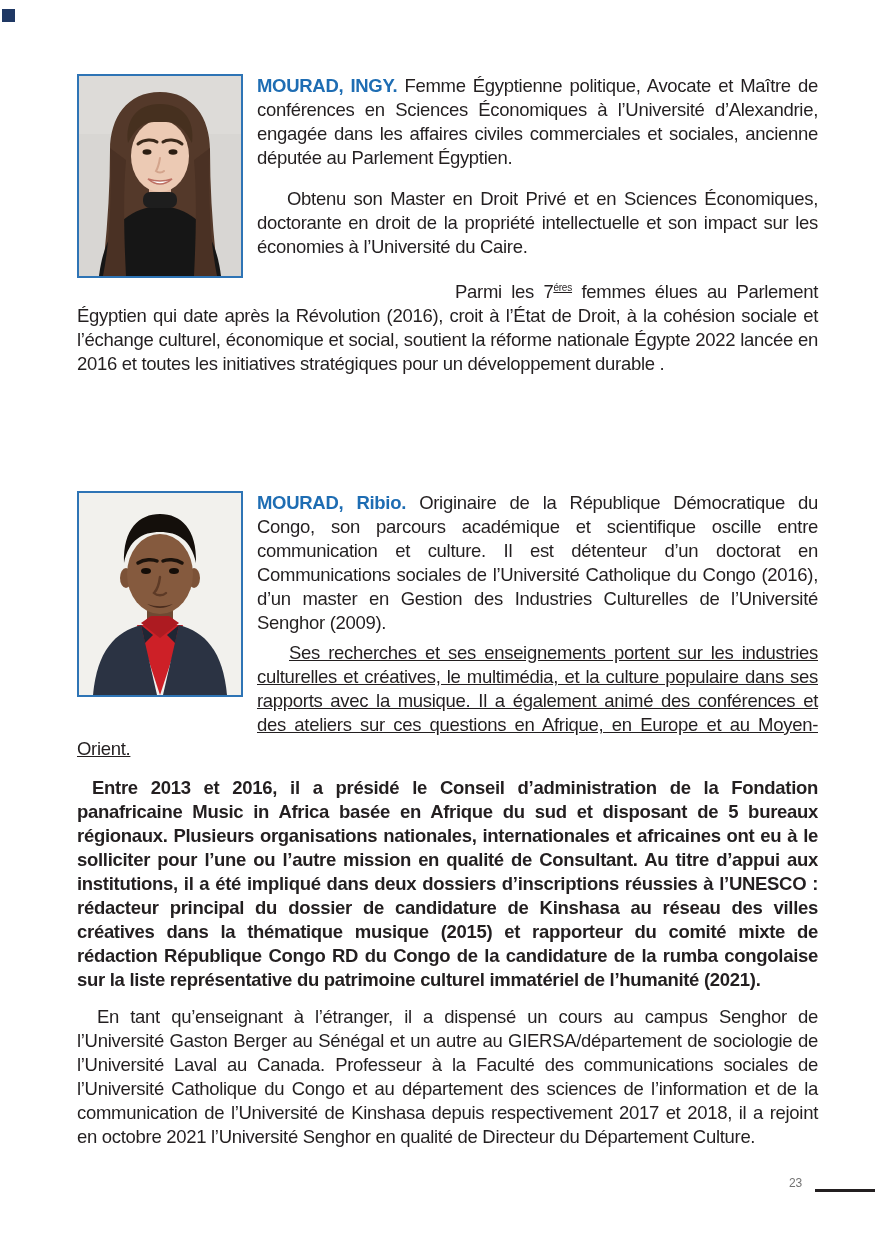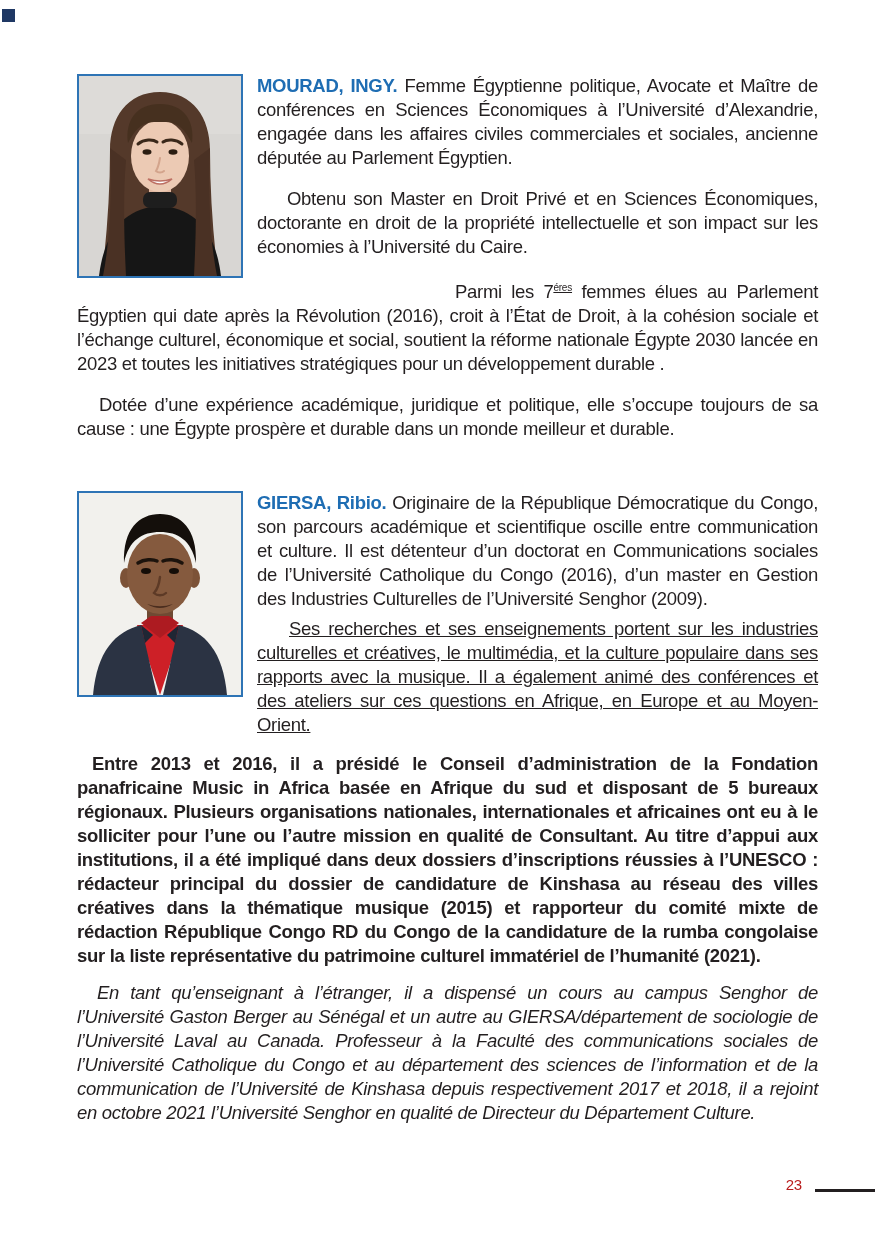--- a/index.html
+++ b/index.html
@@ -42,21 +42,21 @@
     line-height: 0;
   }
   .photo-frame-1 { width: 162px; height: 200px; margin: 0 14px 7px 0; }
   .photo-frame-2 { width: 162px; height: 202px; margin: 0 14px 22px 0; }
   .photo-frame svg { display: block; }
 
   .para { margin: 0; }
   .para + .para { margin-top: 17px; }
   .bio-2 .para-2 { margin-top: 6px; }
   .bio-2 .para-3 { margin-top: 15px; font-weight: bold; }
-  .bio-2 .para-4 { margin-top: 13px; font-style: italic; }
+  .bio-2 .para-4 { margin-top: 13px; }
 
   .indent-sm { text-indent: 22px; }
   .indent-s2 { text-indent: 15px; }
   .indent-s3 { text-indent: 20px; }
   .indent-md { text-indent: 30px; }
   .indent-m2 { text-indent: 32px; text-decoration: underline; }
   .indent-xl { text-indent: 198px; }
 
   .bio-name {
     font-weight: bold;
@@ -69,22 +69,22 @@
     letter-spacing: -0.2px;
     text-decoration: underline;
   }
 
   .page-number {
     position: absolute;
     left: 764px;
     top: 1176px;
     width: 38px;
     text-align: right;
-    color: #b91c1c;
-    font-size: 15px;
+    color: #737373;
+    font-size: 12px;
     letter-spacing: -0.2px;
   }
 
   .footer-rule {
     position: absolute;
     left: 815px;
     top: 1189px;
     width: 60px;
     height: 3px;
     background: #231f20;
@@ -123,26 +123,23 @@
     <p class="para para-1">
       <span class="bio-name">MOURAD, INGY.</span>
       <span>Femme Égyptienne politique, Avocate et Maître de conférences en Sciences Économiques à l’Université d’Alexandrie, engagée dans les affaires civiles commerciales et sociales, ancienne députée au Parlement Égyptien.</span>
     </p>
 
     <p class="para para-2 indent-md">
       <span>Obtenu son Master en Droit Privé et en Sciences Économiques, doctorante en droit de la propriété intellectuelle et son impact sur les économies à l’Université du Caire.</span>
     </p>
 
     <p class="para para-3 indent-xl">
-      <span>Parmi les 7</span><sup class="sup-text">éres</sup><span> femmes élues au Parlement Égyptien qui date après la Révolution (2016), croit à l’État de Droit, à la cohésion sociale et l’échange culturel, économique et social, soutient la réforme nationale Égypte 2030 lancée en 2023 et toutes les initiatives stratégiques pour un développement durable .</span>
+      <span>Parmi les 7</span><sup class="sup-text">éres</sup><span> femmes élues au Parlement Égyptien qui date après la Révolution (2016), croit à l’État de Droit, à la cohésion sociale et l’échange culturel, économique et social, soutient la réforme nationale Égypte 2022 lancée en 2016 et toutes les initiatives stratégiques pour un développement durable .</span>
     </p>
 
-    <p class="para para-4 indent-sm">
-      <span>Dotée d’une expérience académique, juridique et politique, elle s’occupe toujours de sa cause : une Égypte prospère et durable dans un monde meilleur et durable.</span>
-    </p>
   </section>
 
   <section class="bio bio-2">
 
     <div class="photo-frame photo-frame-2">
       <svg width="162" height="202" viewBox="0 0 162 202" aria-hidden="true">
         <rect width="162" height="202" fill="#f2f1ed"></rect>
         <path d="M68,110 L68,136 Q81,146 94,136 L94,110 Z" fill="#6f4a33"></path>
         <ellipse cx="47" cy="85" rx="6" ry="10" fill="#7c5237"></ellipse>
         <ellipse cx="115" cy="85" rx="6" ry="10" fill="#7c5237"></ellipse>
@@ -157,21 +154,21 @@
         <path d="M58,132 L81,202 L104,132 Z" fill="#cd2027"></path>
         <path d="M62,130 L81,145 L100,130 L90,123 L72,123 Z" fill="#ad1b21"></path>
         <path d="M14,202 C18,158 36,139 62,132 L78,202 Z" fill="#2b3343"></path>
         <path d="M148,202 C144,158 126,139 100,132 L84,202 Z" fill="#2b3343"></path>
         <path d="M62,132 L74,142 L66,150 Z" fill="#1f2634"></path>
         <path d="M100,132 L88,142 L96,150 Z" fill="#1f2634"></path>
       </svg>
     </div>
 
     <p class="para para-1">
-      <span class="bio-name">GIERSA, Ribio.</span>
+      <span class="bio-name">MOURAD, Ribio.</span>
       <span>Originaire de la République Démocratique du Congo, son parcours académique et scientifique oscille entre communication et culture. Il est détenteur d’un doctorat en Communications sociales de l’Université Catholique du Congo (2016), d’un master en Gestion des Industries Culturelles de l’Université Senghor (2009).</span>
     </p>
 
     <p class="para para-2 indent-m2">
       <span>Ses recherches et ses enseignements portent sur les industries culturelles et créatives, le multimédia, et la culture populaire dans ses rapports avec la musique. Il a également animé des conférences et des ateliers sur ces questions en Afrique, en Europe et au Moyen-Orient.</span>
     </p>
 
     <p class="para para-3 indent-s2">
       <span>Entre 2013 et 2016, il a présidé le Conseil d’administration de la Fondation panafricaine Music in Africa basée en Afrique du sud et disposant de 5 bureaux régionaux. Plusieurs organisations nationales, internationales et africaines ont eu à le solliciter pour l’une ou l’autre mission en qualité de Consultant. Au titre d’appui aux institutions, il a été impliqué dans deux dossiers d’inscriptions réussies à l’UNESCO : rédacteur principal du dossier de candidature de Kinshasa au réseau des villes créatives dans la thématique musique (2015) et rapporteur du comité mixte de rédaction République Congo RD du Congo de la candidature de la rumba congolaise sur la liste représentative du patrimoine culturel immatériel de l’humanité (2021).</span>
     </p>

